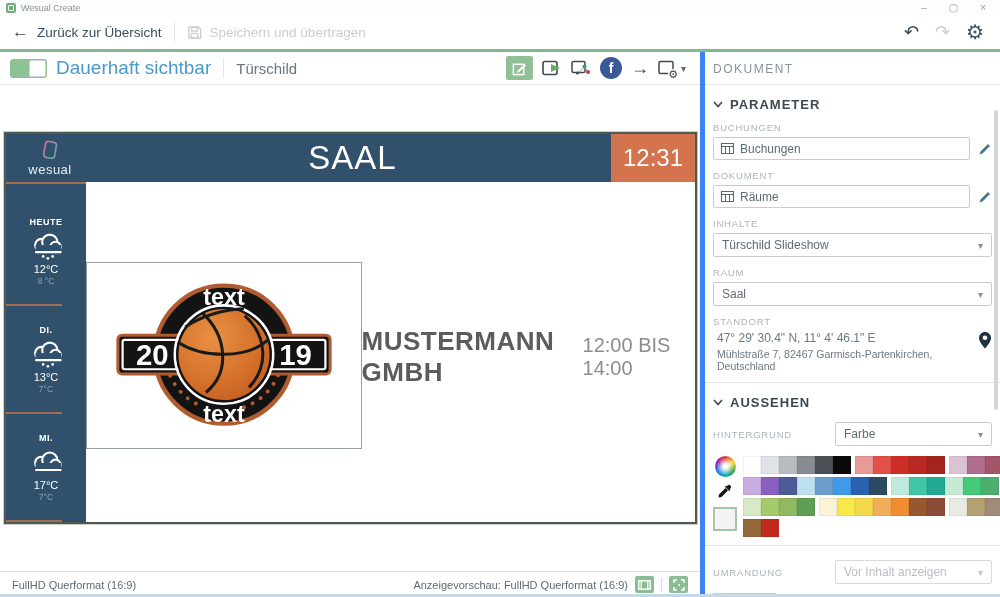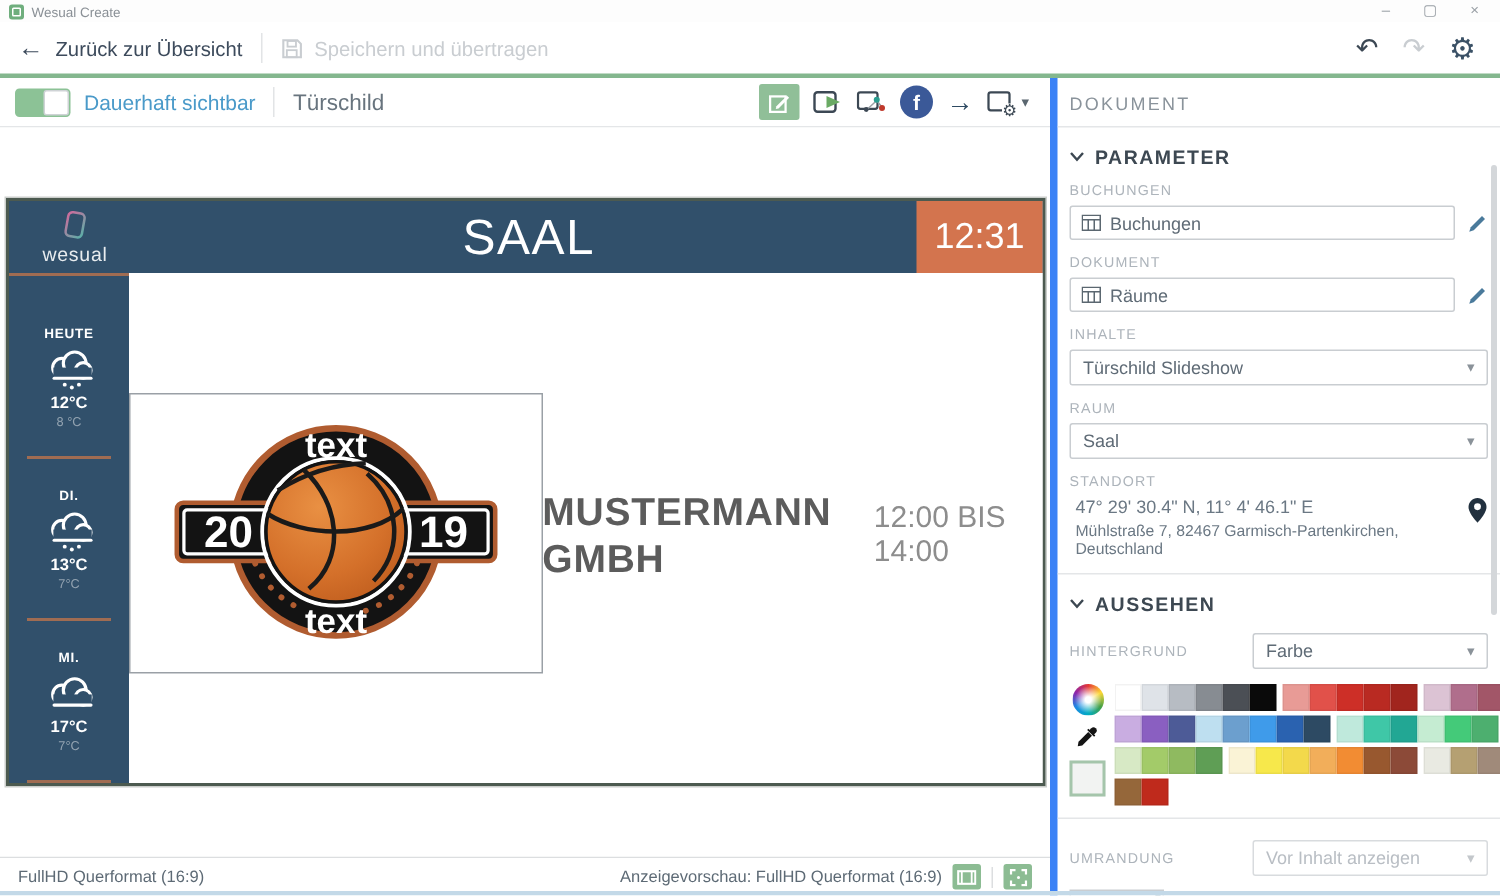--- a/index.html
+++ b/index.html
@@ -26,21 +26,21 @@
   .gear-big { font-size:20px; color:#3b5166; }
 
   .green-line { height:3px; background:#84b78e; }
 
   
   .main-row { flex:1; display:flex; min-height:0; }
   .left-col { width:700px; display:flex; flex-direction:column; }
   .subtoolbar { height:33px; border-bottom:1px solid #e4e6e8; display:flex; align-items:center; padding:0 10px; }
   .toggle { width:37px; height:19px; background:#8cc296; border-radius:3px; position:relative; margin-right:9px; cursor:pointer; }
   .toggle-knob { position:absolute; top:1px; right:1px; width:17px; height:17px; background:#fff; border:1px solid #cfd3d6; border-radius:2px; }
-  .toggle-label { color:#4a9ac9; font-size:14px; }
+  .toggle-label { color:#4a9ac9; font-size:19px; }
   .sub-divider { width:1px; height:20px; background:#e2e4e6; margin:0 12px; }
   .doc-name { color:#68747e; font-size:15px; }
   .sub-icons { margin-left:auto; display:flex; align-items:center; gap:9px; padding-right:4px; }
   .edit-btn { width:27px; height:24px; background:#90bf98; border-radius:2px; display:flex; align-items:center; justify-content:center; cursor:pointer; }
   .icon-btn { display:flex; align-items:center; justify-content:center; cursor:pointer; }
   .fb-circle { width:22px; height:22px; border-radius:50%; background:#3b5998; color:#fff; font-size:14px; font-weight:bold; display:flex; align-items:center; justify-content:center; }
   .fwd-arrow { font-size:18px; font-weight:bold; color:#2e4a62; }
   .device-wrap { position:relative; display:flex; align-items:center; }
   .mini-gear { position:absolute; right:8px; bottom:-3px; font-size:11px; color:#3c4854; background:#fff; line-height:10px; }
   .caret { font-size:10px; color:#5b6770; margin-left:3px; }
@@ -48,25 +48,25 @@
   
   .canvas-region { flex:1; position:relative; background:#fff; }
   .sign { position:absolute; left:4px; top:47px; width:693px; height:392px;
     border:2px solid #4c5a50; box-shadow:0 0 0 1px #cbcecb; background:#fff; display:flex; flex-direction:column; }
   .sign-header { height:48px; background:#31506b; display:flex; align-items:stretch; }
   .wlogo { width:88px; display:flex; flex-direction:column; align-items:center; justify-content:center; }
   .wlogo-text { color:#e8ecef; font-size:13px; letter-spacing:0.5px; margin-top:-3px; }
   .room-title { flex:1; display:flex; align-items:center; justify-content:center; color:#fff; font-size:33px; letter-spacing:1px; font-weight:400; }
   .clock-block { width:84px; background:#d3744e; color:#fff; font-size:24px; display:flex; align-items:center; justify-content:center; }
   .sign-body { flex:1; display:flex; min-height:0; }
-  .weather-bar { width:80px; background:#31506b; border-top:2px solid #a06c52; display:flex; flex-direction:column; align-items:center; padding-top:14px; }
+  .weather-bar { width:80px; background:#31506b; border-top:2px solid #a06c52; display:flex; flex-direction:column; padding-top:14px; }
   .wx { display:flex; flex-direction:column; align-items:center; flex:1; justify-content:center; }
   .wx-day { color:#fff; font-size:9px; font-weight:bold; letter-spacing:0.5px; }
   .wx-icon { margin:4px 0 2px; }
-  .wx-temp { color:#fff; font-size:11px; font-weight:bold; }
+  .wx-temp { color:#fff; font-size:11px; font-weight:normal; }
   .wx-low { color:#93a3b1; font-size:8.5px; margin-top:1px; }
   .wx-div { width:56px; height:2px; background:#a06c52; }
   .sign-content { flex:1; display:flex; flex-direction:row; align-items:center; background:#fff; }
   .logo-box { margin-top:6px; width:351px; height:187px; border:1px solid #9aa0a6; display:flex; align-items:center; justify-content:center; }
   .booking-title { margin-top:9px; font-size:26px; font-weight:bold; color:#5c5c5c; letter-spacing:0.5px; }
   .booking-time { margin-top:9px; font-size:20px; color:#8d8d8d; }
 
   
   .statusbar { height:26px; border-top:1px solid #dcdee0; background:#fff; display:flex; align-items:center; padding:0 12px; font-size:11px; color:#5d6a75; }
   .status-right { margin-left:auto; display:flex; align-items:center; gap:7px; }

